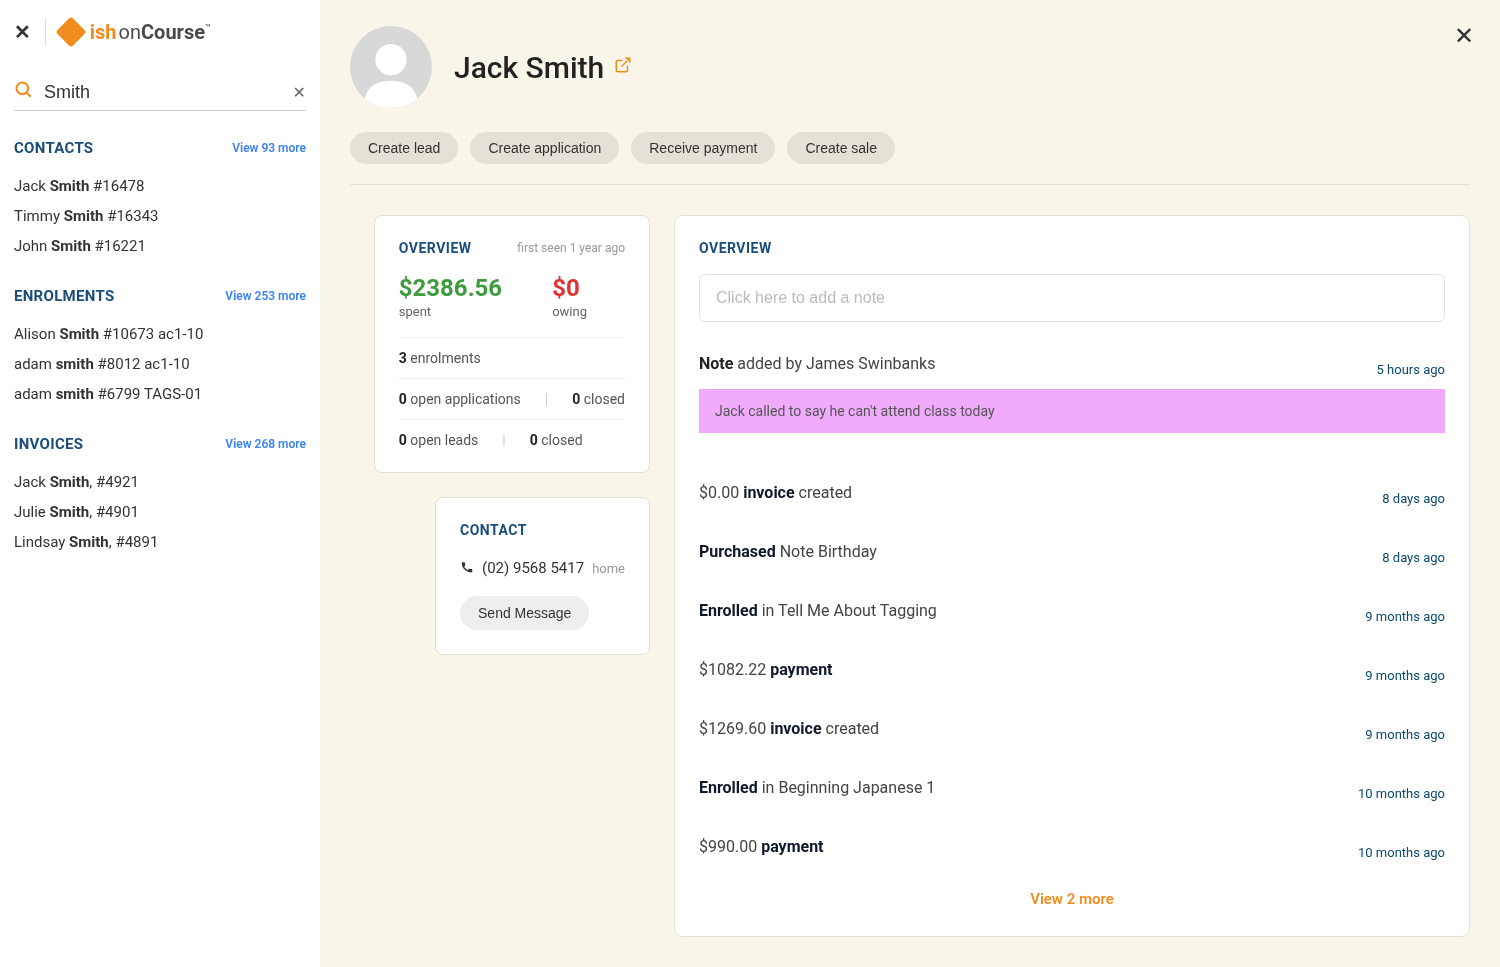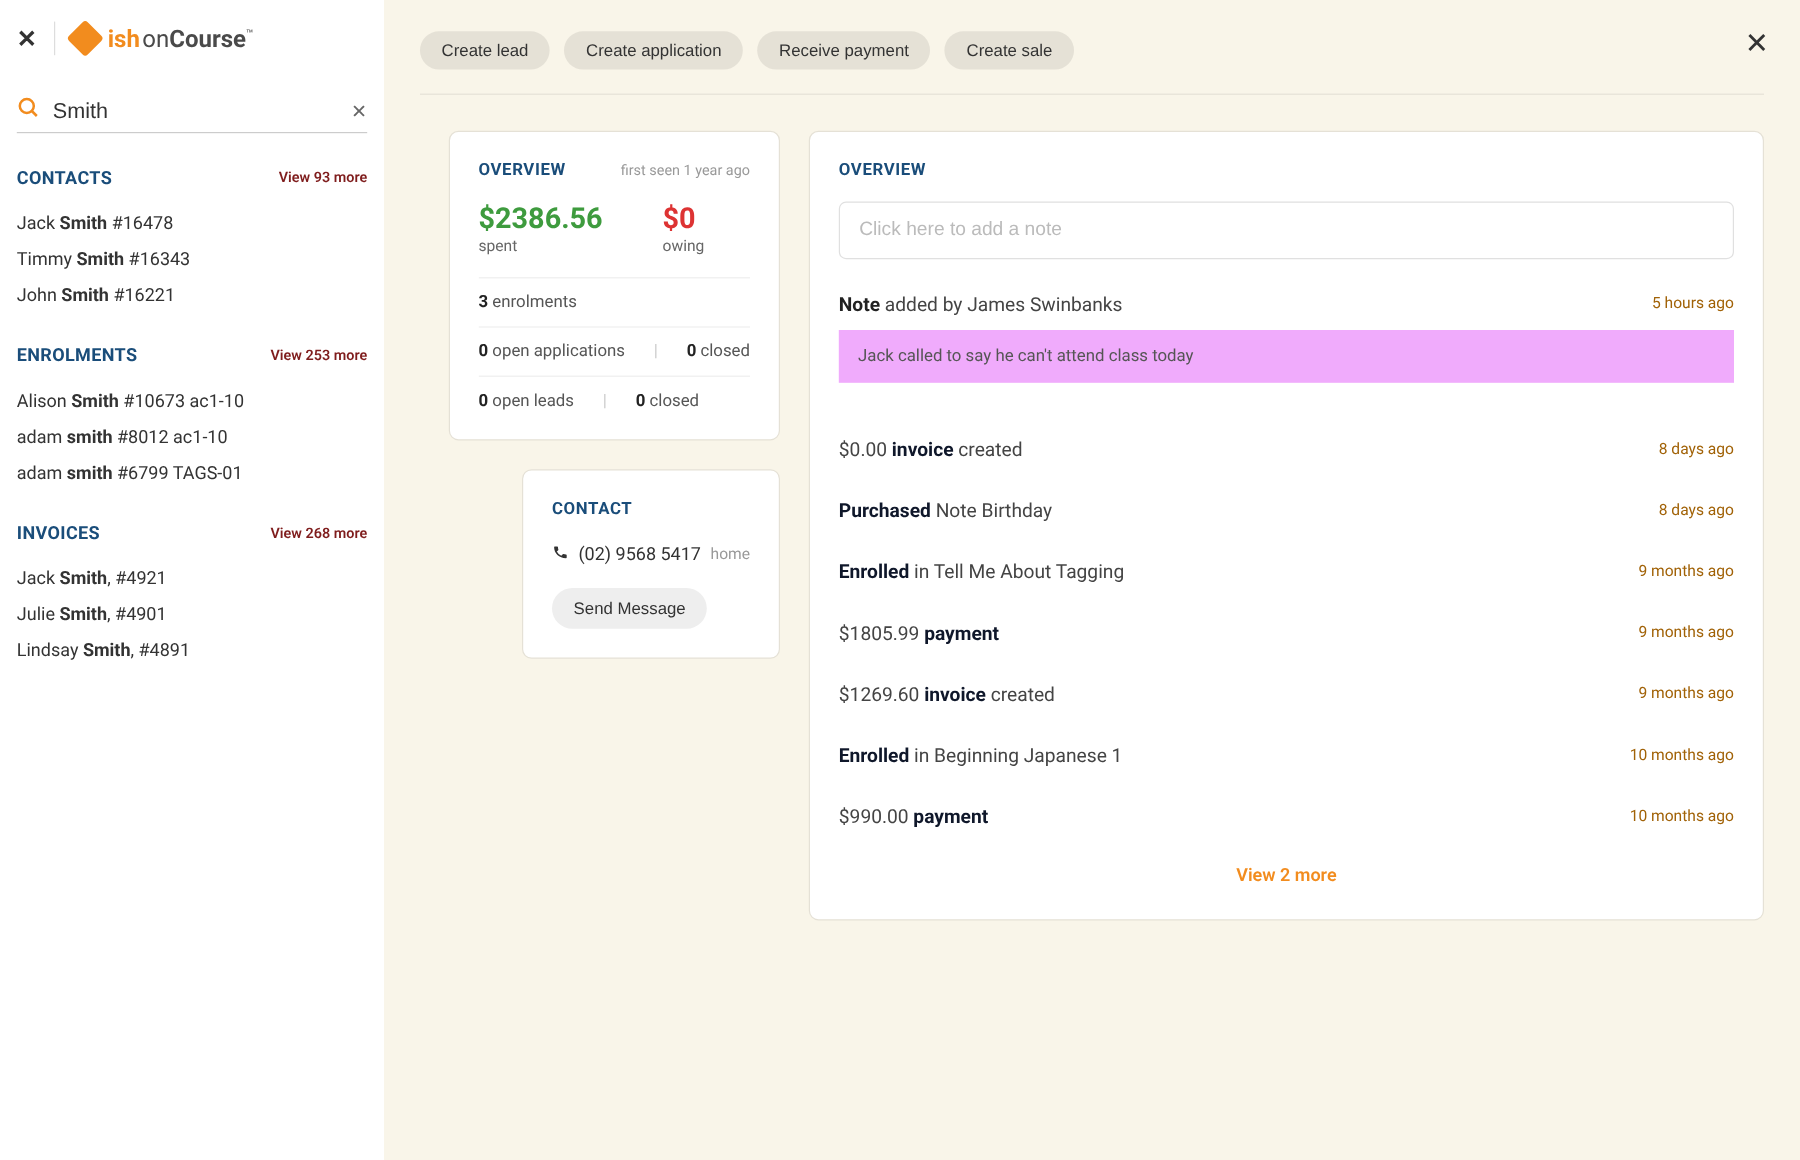--- a/index.html
+++ b/index.html
@@ -13,21 +13,21 @@
 .logo-text .course { font-weight: 700; }
 .logo-text .ish { color: #f28c1e; font-weight: 700; margin-left: 4px; margin-right: 2px; }
 .logo-text .tm { font-size: 10px; vertical-align: super; }
 .divider-v { width: 1px; height: 28px; background: #ddd; }
 .search-wrap { position: relative; border-bottom: 1px solid #ccc; padding: 6px 0; margin-bottom: 28px; display: flex; align-items: center; }
 .search-icon { color: #f28c1e; margin-right: 10px; }
 .search-input { border: none; outline: none; font-size: 18px; flex: 1; color: #333; }
 .clear-x { color: #666; cursor: pointer; font-size: 16px; }
 .section-head { display: flex; justify-content: space-between; align-items: center; margin-bottom: 14px; margin-top: 8px; }
 .section-title { color: #1a4d7a; font-weight: 700; font-size: 15px; letter-spacing: 0.3px; }
-.view-more { color: #7f1d1d; font-size: 12px; font-weight: 600; cursor: pointer; }
+.view-more { color: #3b82f6; font-size: 12px; font-weight: 600; cursor: pointer; }
 .result-list { margin-bottom: 26px; }
 .result-item { padding: 6px 0; font-size: 15px; color: #333; cursor: pointer; }
 .result-item b { font-weight: 700; }
 .main { flex: 1; background: #f9f5e9; padding: 26px 30px; overflow-y: auto; position: relative; }
 .main-close { position: absolute; top: 22px; right: 26px; font-size: 24px; color: #333; cursor: pointer; }
 .profile-header { display: flex; align-items: center; gap: 22px; margin-bottom: 24px; }
 .avatar { width: 82px; height: 82px; border-radius: 50%; background: #d8d8d8; display: flex; align-items: flex-end; justify-content: center; overflow: hidden; }
 .avatar svg { width: 78px; height: 78px; }
 .profile-name { font-size: 30px; font-weight: 500; color: #222; display: flex; align-items: center; gap: 10px; }
 .ext-icon { color: #f28c1e; font-size: 16px; }
@@ -51,21 +51,21 @@
 .contact-line .label { color: #999; font-size: 13px; }
 .phone-icon { font-size: 14px; }
 .send-msg { background: #eee; border: none; border-radius: 18px; padding: 9px 18px; font-size: 14px; color: #333; cursor: pointer; margin-top: 14px; }
 .activity-card { flex: 1; }
 .note-input { width: 100%; border: 1px solid #e0e0e0; border-radius: 6px; padding: 14px 16px; font-size: 16px; color: #333; margin-bottom: 24px; outline: none; }
 .note-input::placeholder { color: #bbb; }
 .activity-item { padding: 4px 0 22px 0; }
 .activity-head { display: flex; justify-content: space-between; align-items: center; font-size: 16px; margin-bottom: 12px; }
 .activity-head .left b { font-weight: 700; color: #222; }
 .activity-head .left { color: #444; }
-.activity-time { color: #a16207; font-size: 13px; }
+.activity-time { color: #0c4a6e; font-size: 13px; margin-top: 12px; }
 .note-body { background: #f0abfc; padding: 14px 16px; border-radius: 0; color: #555; font-size: 14px; margin-top: 4px; margin-bottom: 8px; }
 .activity-simple { display: flex; justify-content: space-between; align-items: center; padding: 16px 0; font-size: 16px; }
 .activity-simple .left { color: #444; }
 .activity-simple .left b { font-weight: 700; color: #0f172a; }
 .view-more-center { text-align: center; color: #f28c1e; font-weight: 600; font-size: 15px; padding: 14px 0 4px 0; cursor: pointer; }
 </style>
 </head>
 <body>
 
 <div class="sidebar">
@@ -118,20 +118,38 @@
   <div class="result-list">
     <div class="result-item"><span>Jack </span><b>Smith</b><span>, #4921</span></div>
     <div class="result-item"><span>Julie </span><b>Smith</b><span>, #4901</span></div>
     <div class="result-item"><span>Lindsay </span><b>Smith</b><span>, #4891</span></div>
   </div>
 </div>
 
 <div class="main">
   <span class="main-close">✕</span>
 
+  <div class="profile-header">
+    <div class="avatar">
+      <svg viewBox="0 0 100 100">
+          <circle cx="50" cy="38" r="20" fill="#fff"></circle>
+          <path d="M 15 100 Q 15 65 50 65 Q 85 65 85 100 Z" fill="#fff"></path>
+        </svg>
+    </div>
+    <div class="profile-name">
+      <span>Jack Smith</span>
+      <span class="ext-icon">
+        <svg width="18" height="18" viewBox="0 0 24 24" fill="none" stroke="#f28c1e" stroke-width="2">
+            <path d="M18 13v6a2 2 0 0 1-2 2H5a2 2 0 0 1-2-2V8a2 2 0 0 1 2-2h6"></path>
+            <polyline points="15 3 21 3 21 9"></polyline>
+            <line x1="10" y1="14" x2="21" y2="3"></line>
+          </svg>
+      </span>
+    </div>
+  </div>
 
   <div class="chips">
     <button class="chip">Create lead</button>
     <button class="chip">Create application</button>
     <button class="chip">Receive payment</button>
     <button class="chip">Create sale</button>
   </div>
 
   <hr class="hr">
 
@@ -202,21 +220,21 @@
       </div>
       <div class="activity-simple">
         <span class="left"><b>Purchased</b><span> Note Birthday</span></span>
         <span class="activity-time">8 days ago</span>
       </div>
       <div class="activity-simple">
         <span class="left"><b>Enrolled</b><span> in Tell Me About Tagging</span></span>
         <span class="activity-time">9 months ago</span>
       </div>
       <div class="activity-simple">
-        <span class="left"><span>$1805.99 </span><b>payment</b><span></span></span>
+        <span class="left"><span>$1082.22 </span><b>payment</b><span></span></span>
         <span class="activity-time">9 months ago</span>
       </div>
       <div class="activity-simple">
         <span class="left"><span>$1269.60 </span><b>invoice</b><span> created</span></span>
         <span class="activity-time">9 months ago</span>
       </div>
       <div class="activity-simple">
         <span class="left"><b>Enrolled</b><span> in Beginning Japanese 1</span></span>
         <span class="activity-time">10 months ago</span>
       </div>

